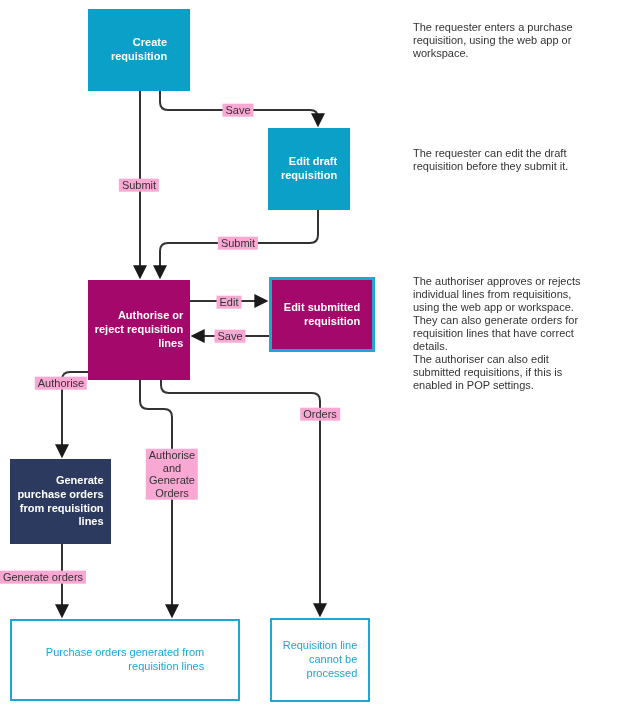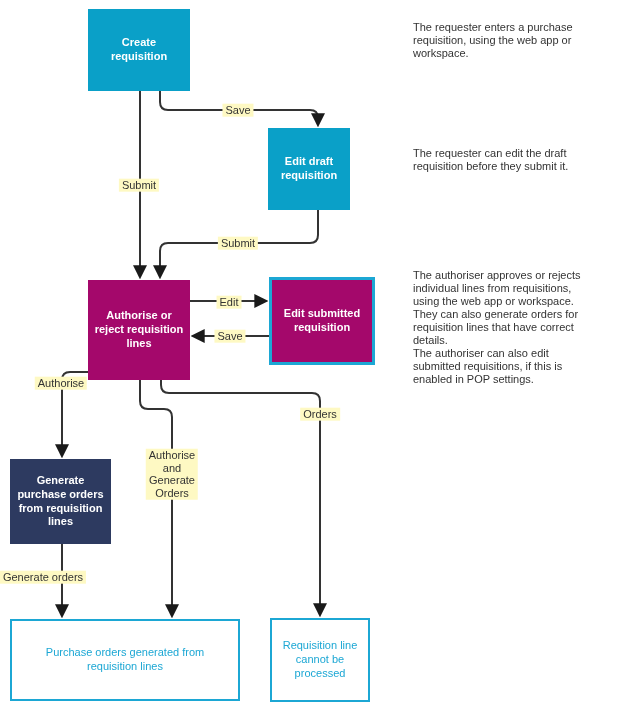--- a/index.html
+++ b/index.html
@@ -15,34 +15,34 @@
   html,body{margin:0;padding:0;background:#ffffff;}
   .canvas{
     position:relative;width:640px;height:720px;background:#ffffff;
     font-family:"Liberation Sans",sans-serif;overflow:hidden;
   }
   .connectors{position:absolute;left:0;top:0;width:640px;height:720px;}
   .connectors path.edge{fill:none;stroke:var(--line);stroke-width:2;}
   .connectors .arrowhead{fill:var(--arrow);stroke:none;}
   .node{
     position:absolute;display:flex;align-items:center;justify-content:center;
-    text-align:center;font-size:11px;font-weight:bold;color:var(--box-text);
+    text-align:right;font-size:11px;font-weight:bold;color:var(--box-text);
     line-height:1.25;white-space:pre-line;box-sizing:border-box;padding:2px;
   }
   .node.cyan{background:var(--cyan-fill);}
   .node.magenta{background:var(--magenta-fill);}
   .node.navy{background:var(--navy-fill);}
   .node.magenta-outlined{background:var(--magenta-fill);border:3px solid var(--outline-cyan);}
   .node.outline{
     background:#ffffff;border:2px solid var(--outline-cyan);
     color:var(--outline-cyan);font-weight:normal;
   }
   .edge-label{
     position:absolute;transform:translate(-50%,-50%);
-    background:#fef9c3;padding:0 3px;font-size:11px;color:var(--label-text);
+    background:#f9a8d4;padding:0 3px;font-size:11px;color:var(--label-text);
     white-space:pre-line;text-align:center;line-height:1.15;
   }
   .annotation{
     position:absolute;left:413px;width:215px;font-size:11px;
     color:var(--label-text);line-height:13px;white-space:pre-line;
   }
 </style>
 </head>
 <body>
 
@@ -68,21 +68,21 @@
   <div class="node cyan" style="left:88px;top:9px;width:102px;height:82px">Create
 requisition</div>
 
   <div class="node cyan" style="left:268px;top:128px;width:82px;height:82px">Edit draft
 requisition</div>
 
   <div class="node magenta" style="left:88px;top:280px;width:102px;height:100px">Authorise or
 reject requisition
 lines</div>
 
-  <div class="node magenta-outlined" style="left:269px;top:277px;width:106px;height:88px">Edit submitted
+  <div class="node magenta-outlined" style="left:269px;top:277px;width:106px;height:75px">Edit submitted
 requisition</div>
 
   <div class="node navy" style="left:10px;top:459px;width:101px;height:85px">Generate
 purchase orders
 from requisition
 lines</div>
 
   <div class="node outline" style="left:270px;top:618px;width:100px;height:84px">Requisition line
 cannot be
 processed</div>
@@ -111,21 +111,21 @@
 
   <div class="edge-label" style="left:43px;top:577px">Generate orders</div>
 
   <div class="annotation" style="top:21px">The requester enters a purchase
 requisition, using the web app or
 workspace.</div>
 
   <div class="annotation" style="top:147px">The requester can edit the draft
 requisition before they submit it.</div>
 
-  <div class="annotation" style="top:269px">The authoriser approves or rejects
+  <div class="annotation" style="top:275px">The authoriser approves or rejects
 individual lines from requisitions,
 using the web app or workspace.
 They can also generate orders for
 requisition lines that have correct
 details.
 The authoriser can also edit
 submitted requisitions, if this is
 enabled in POP settings.</div>
 
 

